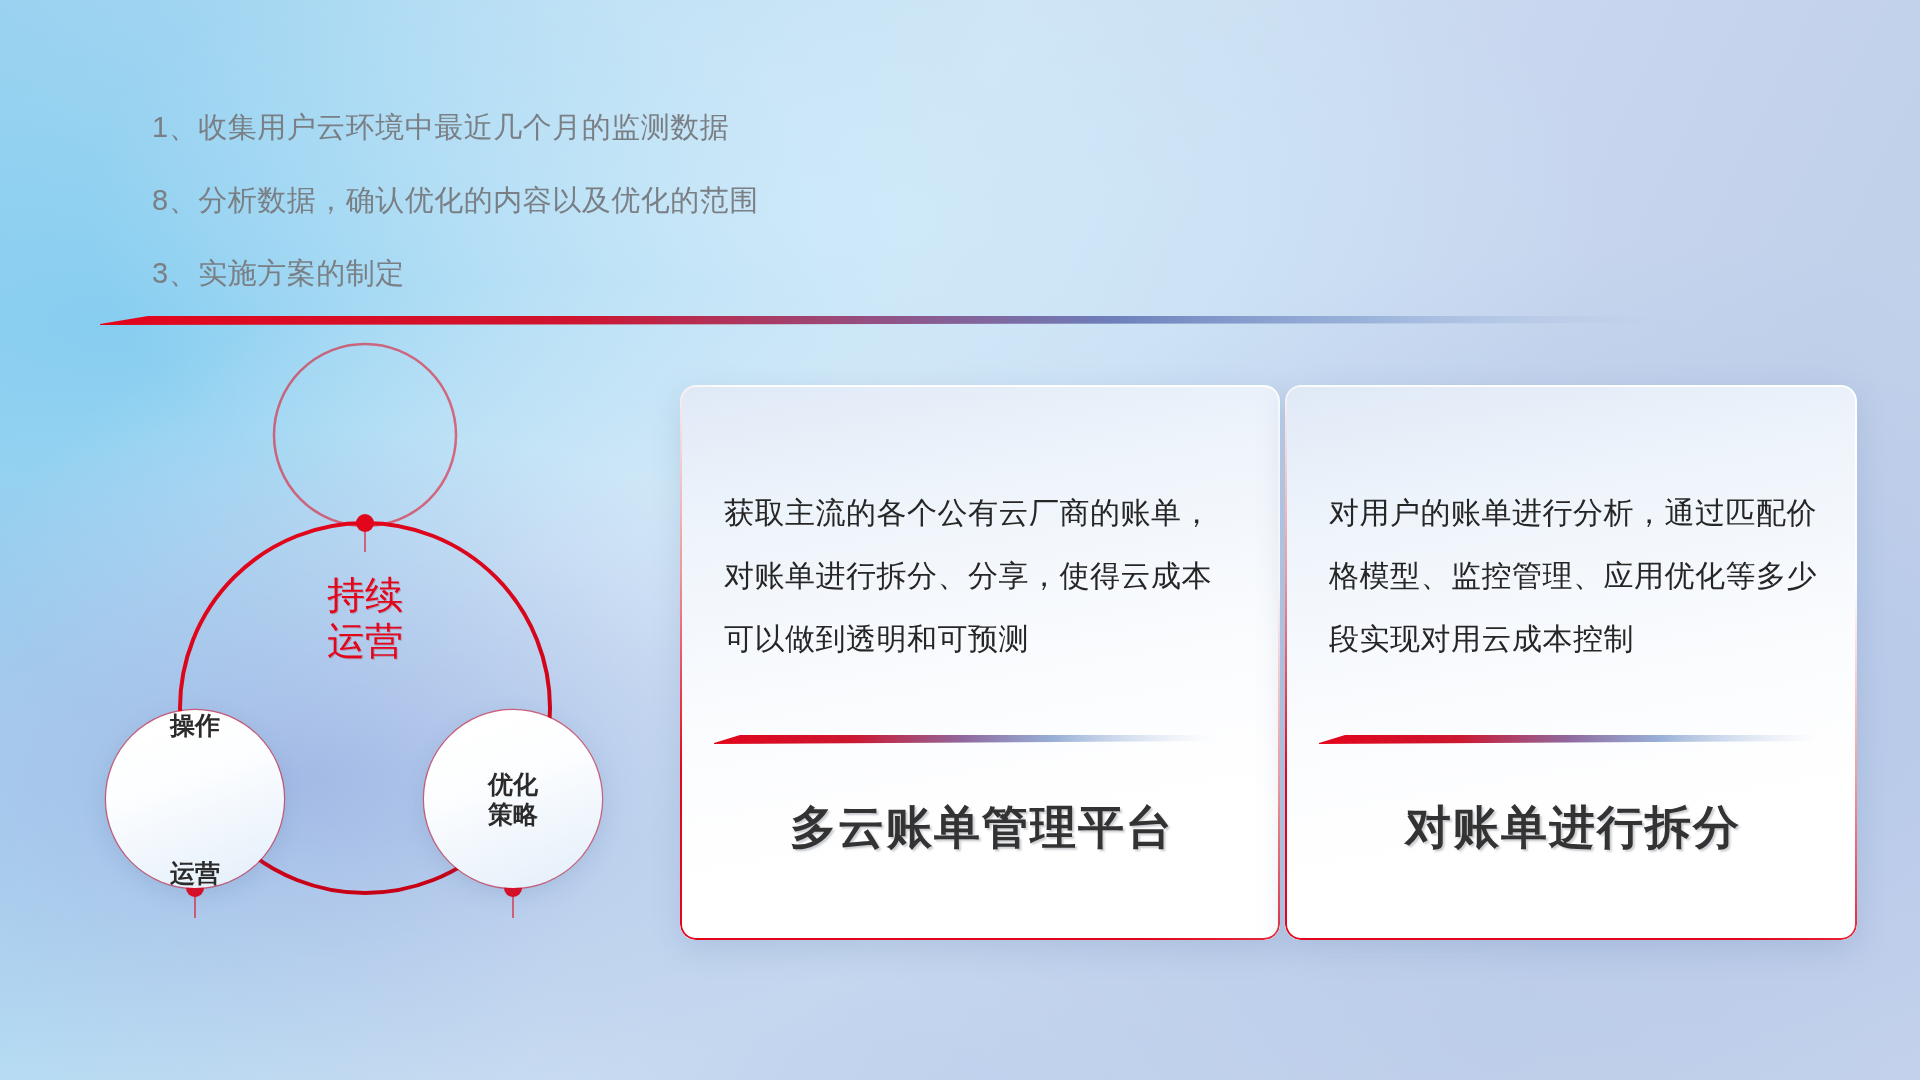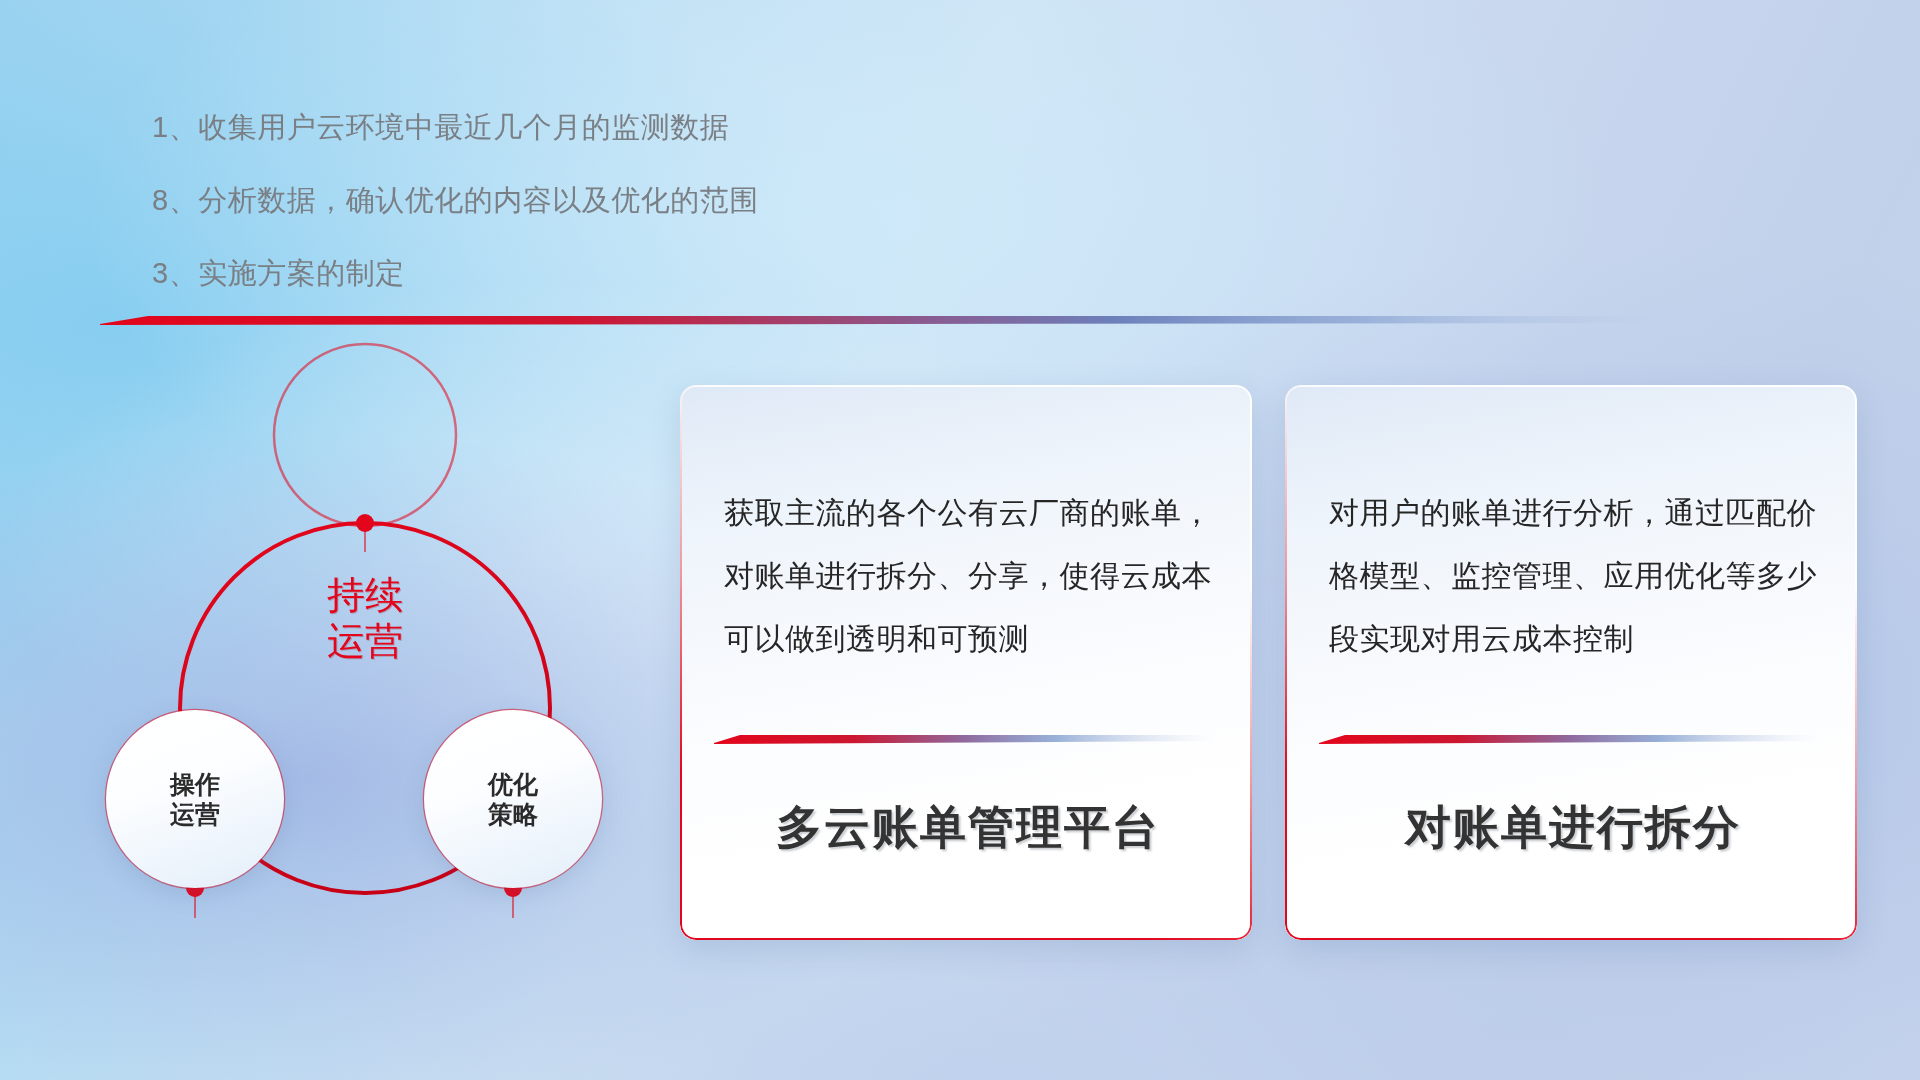--- a/index.html
+++ b/index.html
@@ -85,21 +85,21 @@
     display: flex;
     flex-direction: column;
     align-items: center;
     justify-content: center;
     color: #2b2b2b;
     font-weight: bold;
     line-height: 1.22;
     text-align: center;
   }
   .bubble.top   { left: 186px; top: 4px;   width: 182px; height: 182px; font-size: 27px; }
-  .bubble.bl    { left: 18px;  top: 370px; width: 178px; height: 178px; font-size: 25px; }
+  .bubble.bl    { left: 18px;  top: 370px; width: 178px; height: 178px; font-size: 25px; justify-content: space-between; }
   .bubble.br    { left: 336px; top: 370px; width: 178px; height: 178px; font-size: 25px; text-align: center; }
   .bubble span  { display: block; }
   .center-label {
     position: absolute;
     left: 186px;
     top: 232px;
     width: 182px;
     text-align: center;
     color: #e3051b;
     font-weight: normal;
@@ -112,21 +112,21 @@
   .card {
     position: absolute;
     top: 385px;
     width: 572px;
     height: 555px;
     border-radius: 16px;
     background: linear-gradient(170deg, #dfe9f6 0%, #eef4fb 22%, #fbfcfe 55%, #ffffff 78%, #ffffff 100%);
     box-shadow: 0 10px 30px rgba(80,110,155,0.18);
     overflow: hidden;
   }
-  .card.one { left: 680px; }
+  .card.one { left: 680px; padding-left: 28px; }
   .card.two { left: 1285px; }
   .card-border {
     position: absolute; inset: 0;
     border-radius: 16px;
     padding: 2px;
     background: linear-gradient(200deg, rgba(255,255,255,0.95) 0%, rgba(255,255,255,0.85) 26%, rgba(235,120,125,0.75) 52%, #e3051b 78%, #e3051b 100%);
     -webkit-mask: linear-gradient(#000 0 0) content-box, linear-gradient(#000 0 0);
     -webkit-mask-composite: xor;
     mask: linear-gradient(#000 0 0) content-box, linear-gradient(#000 0 0);
     mask-composite: exclude;

